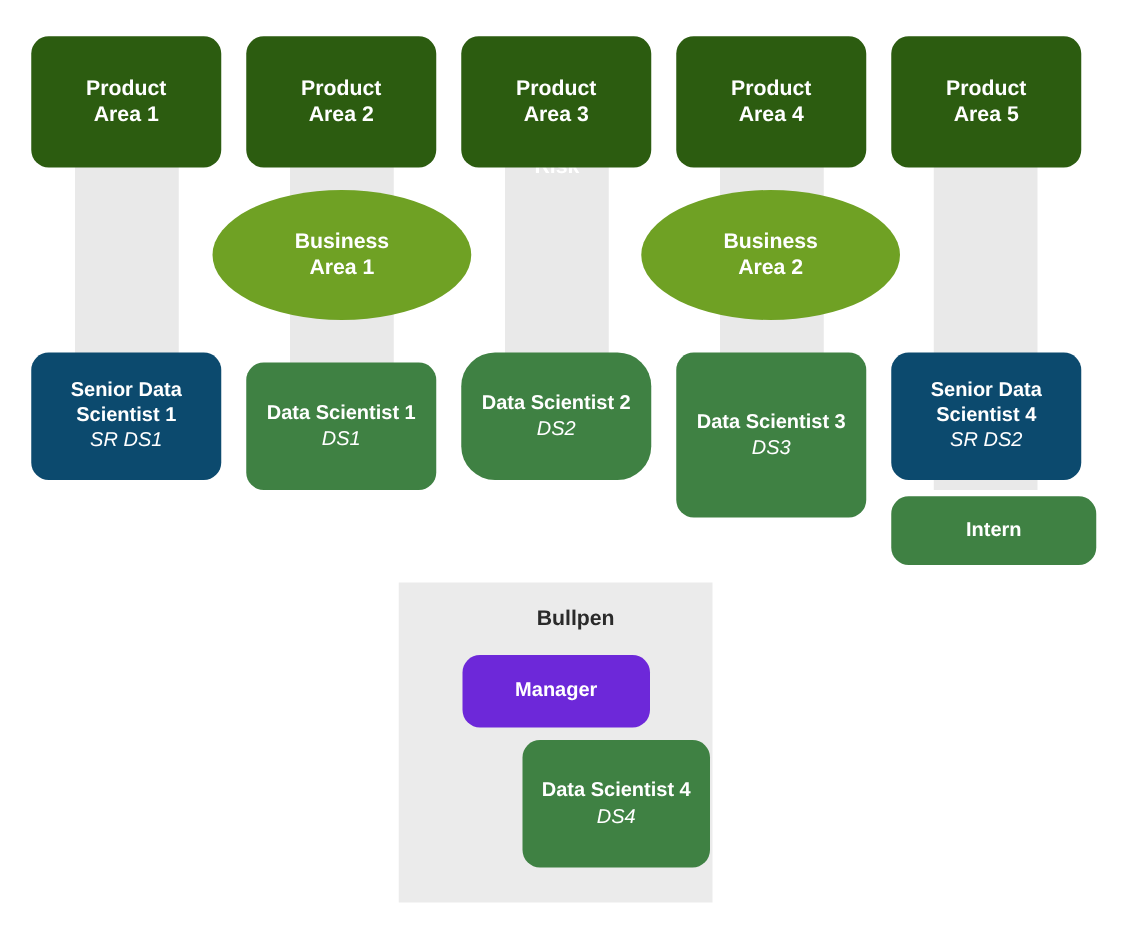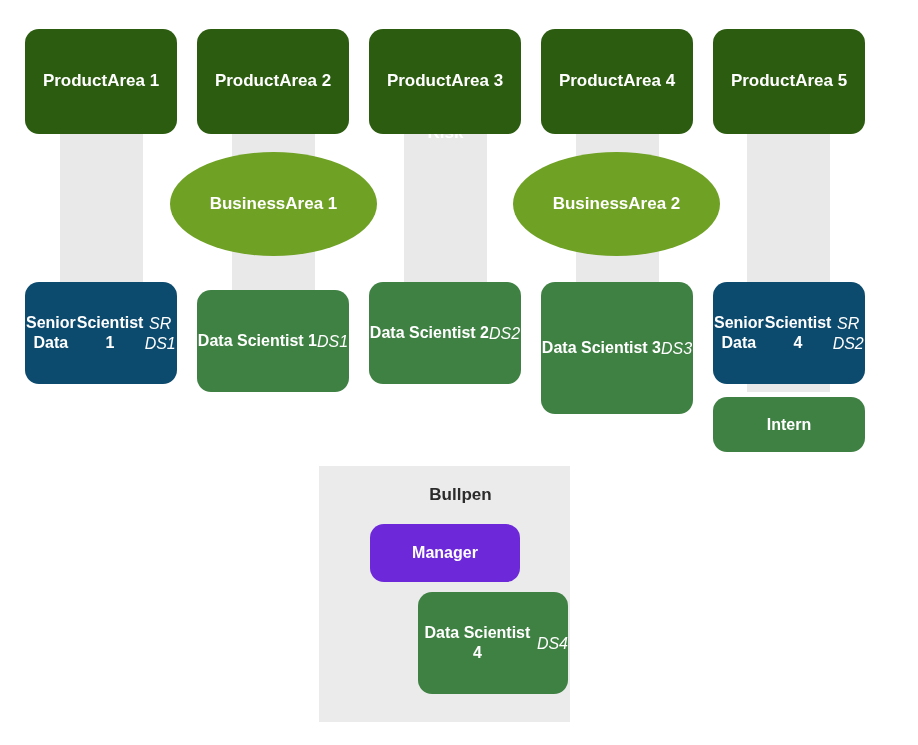--- a/index.html
+++ b/index.html
@@ -19,21 +19,21 @@
     height: 745px;
     background: #ffffff;
     overflow: hidden;
   }
 
   
   .node {
     position: absolute;
     box-sizing: border-box;
     display: flex;
-    flex-direction: row;
+    flex-direction: column;
     align-items: center;
     justify-content: center;
     text-align: center;
     color: #ffffff;
     line-height: 1.22;
   }
 
   
   .column {
     position: absolute;
@@ -152,37 +152,37 @@
     <span class="p-title">Senior Data</span>
     <span class="p-title">Scientist 1</span>
     <span class="p-code">SR DS1</span>
   </div>
 
   <div class="node person ds" style="left:197px; top:290px; width:152px; height:102px;">
     <span class="p-title">Data Scientist 1</span>
     <span class="p-code">DS1</span>
   </div>
 
-  <div class="node person ds" style="left:369px; top:282px; width:152px; height:102px;">
+  <div class="node person ds" style="left:369px; top:282px; width:152px; height:102px;border-radius:27px;">
     <span class="p-title">Data Scientist 2</span>
     <span class="p-code">DS2</span>
   </div>
 
   <div class="node person ds" style="left:541px; top:282px; width:152px; height:132px;">
     <span class="p-title">Data Scientist 3</span>
     <span class="p-code">DS3</span>
   </div>
 
   <div class="node person senior" style="left:713px; top:282px; width:152px; height:102px;">
     <span class="p-title">Senior Data</span>
     <span class="p-title">Scientist 4</span>
     <span class="p-code">SR DS2</span>
   </div>
 
-  <div class="node person ds" style="left:713px; top:397px; width:152px; height:55px;">
+  <div class="node person ds" style="left:713px; top:397px; width:164px; height:55px;">
     <span class="p-title">Intern</span>
   </div>
 
   <div class="bullpen-panel" style="left:319px; top:466px; width:251px; height:256px;"></div>
 
   <div class="bullpen-title" style="left:319px; top:485px; width:251px;margin-left:16px;">Bullpen</div>
 
   <div class="node person manager" style="left:370px; top:524px; width:150px; height:58px;">
     <span class="p-title">Manager</span>
   </div>

